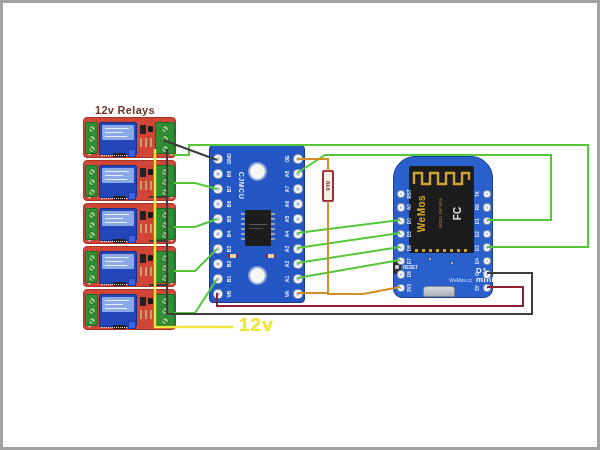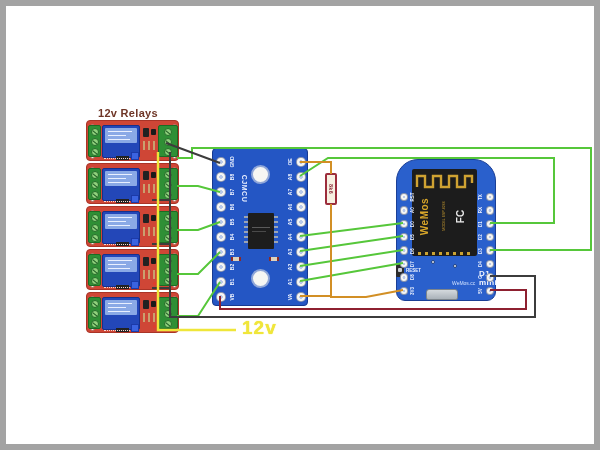--- a/index.html
+++ b/index.html
@@ -1,16 +1,16 @@
 <!DOCTYPE html>
 <html><head>
 <meta charset="utf-8">
 <style>
   html,body{margin:0;padding:0;background:#ffffff;font-family:"Liberation Sans",sans-serif;}
-  .canvas{position:relative;width:600px;height:450px;background:#ffffff;border:6px solid #a3a3a3;box-sizing:border-box;overflow:hidden;}
+  .canvas{position:relative;width:600px;height:450px;background:#ffffff;border:3px solid #a3a3a3;box-sizing:border-box;overflow:hidden;}
   .abs{position:absolute;}
   .noselect{user-select:none;}
 
   
   .relays-title{left:92px;top:101px;font-size:11px;font-weight:bold;color:#6e3526;letter-spacing:.3px;}
   .supply-label{left:236px;top:311px;font-size:19px;font-weight:bold;color:#f0e63a;letter-spacing:1px;text-shadow:0 0 1px #e8dc20;}
 
   
   .relay-stack{left:80px;top:114px;width:93px;display:flex;flex-direction:column;gap:2px;}
   .relay{position:relative;width:93px;height:41px;background:#cf4636;border:1px solid #a93427;border-radius:4px;box-sizing:border-box;flex:none;}

